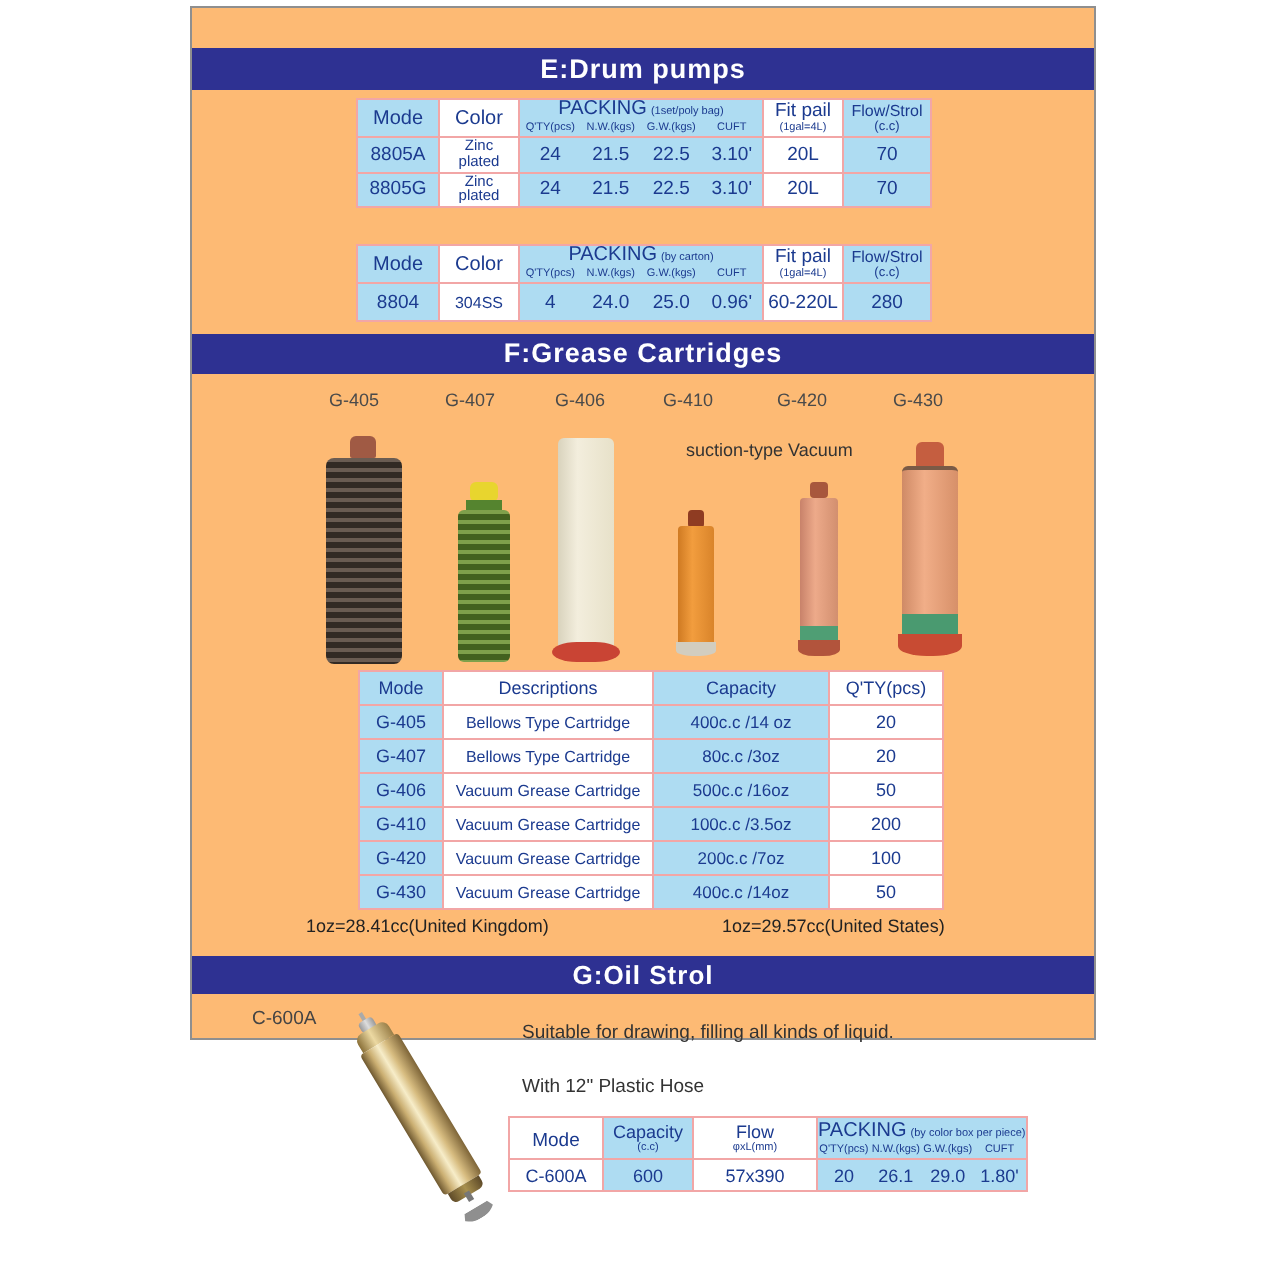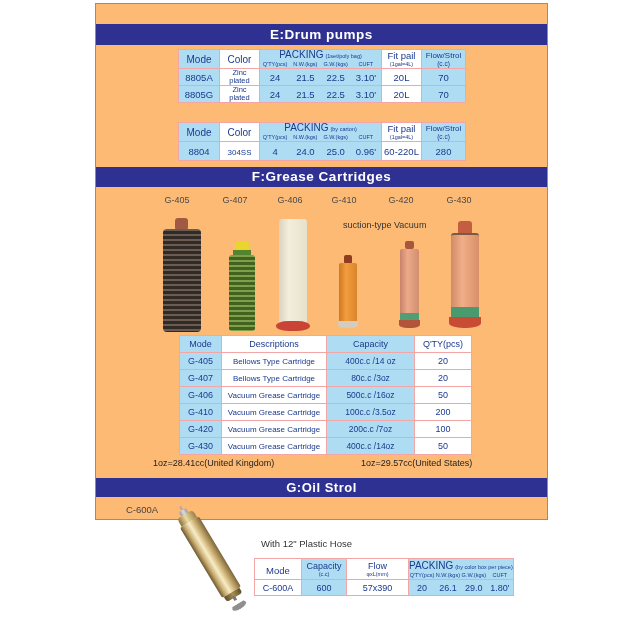--- a/index.html
+++ b/index.html
@@ -335,20 +335,21 @@
     <div class="gpin"></div>
     <div class="gknob"></div>
     <div class="gcap"></div>
     <div class="gbody"></div>
     <div class="gbot"></div>
     <div class="gstem"></div>
     <div class="ghandle"></div>
   </div>
 
   <div class="gdesc">
+    <div>Suitable for drawing, filling all kinds of liquid.</div>
   </div>
   <div class="ghose">With 12" Plastic Hose</div>
 
   <table class="tbl t4">
     <colgroup>
         <col style="width:47px">
         <col style="width:45px">
         <col style="width:62px">
         <col style="width:102px">
       </colgroup>

